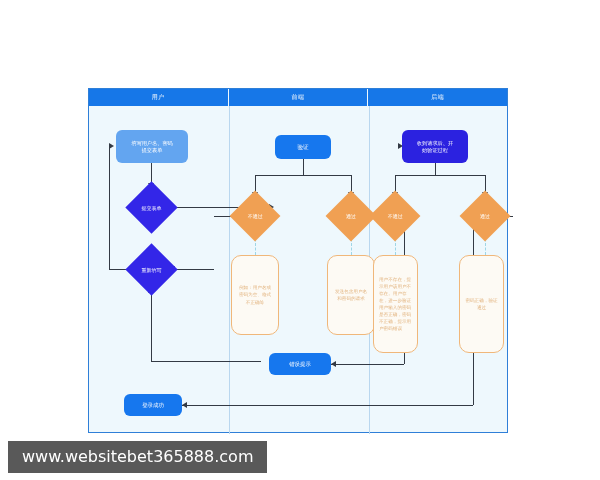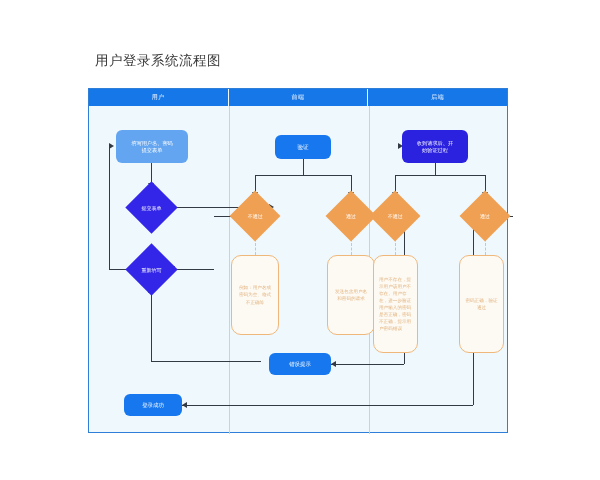--- a/index.html
+++ b/index.html
@@ -128,21 +128,20 @@
     white-space: nowrap;
     z-index: 20;
   }
 </style>
 </head>
 <body>
 
 <div id="root">
 
 
-  <div class="chart-title">用户登录系统流程图</div>
 
   <div class="frame">
 
     <div class="head-row">
       <div class="head-cell">用户</div>
       <div class="head-cell">前端</div>
       <div class="head-cell">后端</div>
     </div>
 
     <div class="lane-div l1"></div>
@@ -259,13 +258,14 @@
 
     <div class="note" style="left:284px; top:166px; width:45px; height:98px; text-align:left;">
       <span>用户不存在，提示用户该用户不存在。用户存在，进一步验证用户输入的密码是否正确，密码不正确，提示用户密码错误</span>
     </div>
     <div class="note" style="left:370px; top:166px; width:45px; height:98px;">
       <span>密码正确，验证通过</span>
     </div>
 
   </div>
 
+  <div class="watermark">www.websitebet365888.com</div>
 </div>
 
 </body></html>

